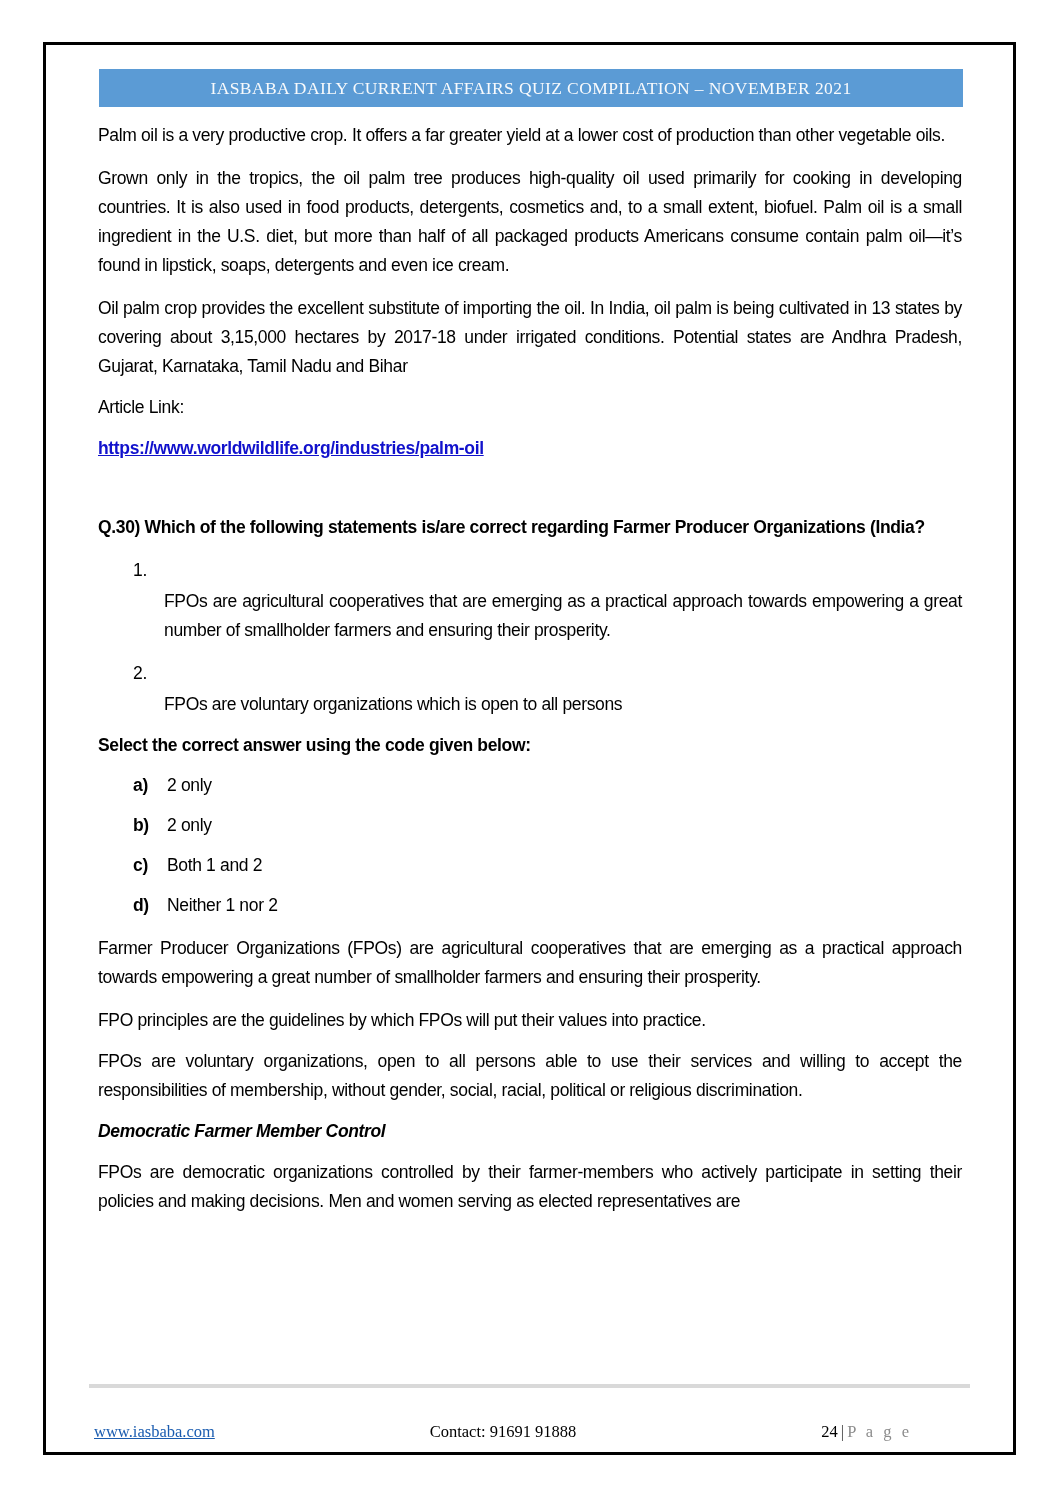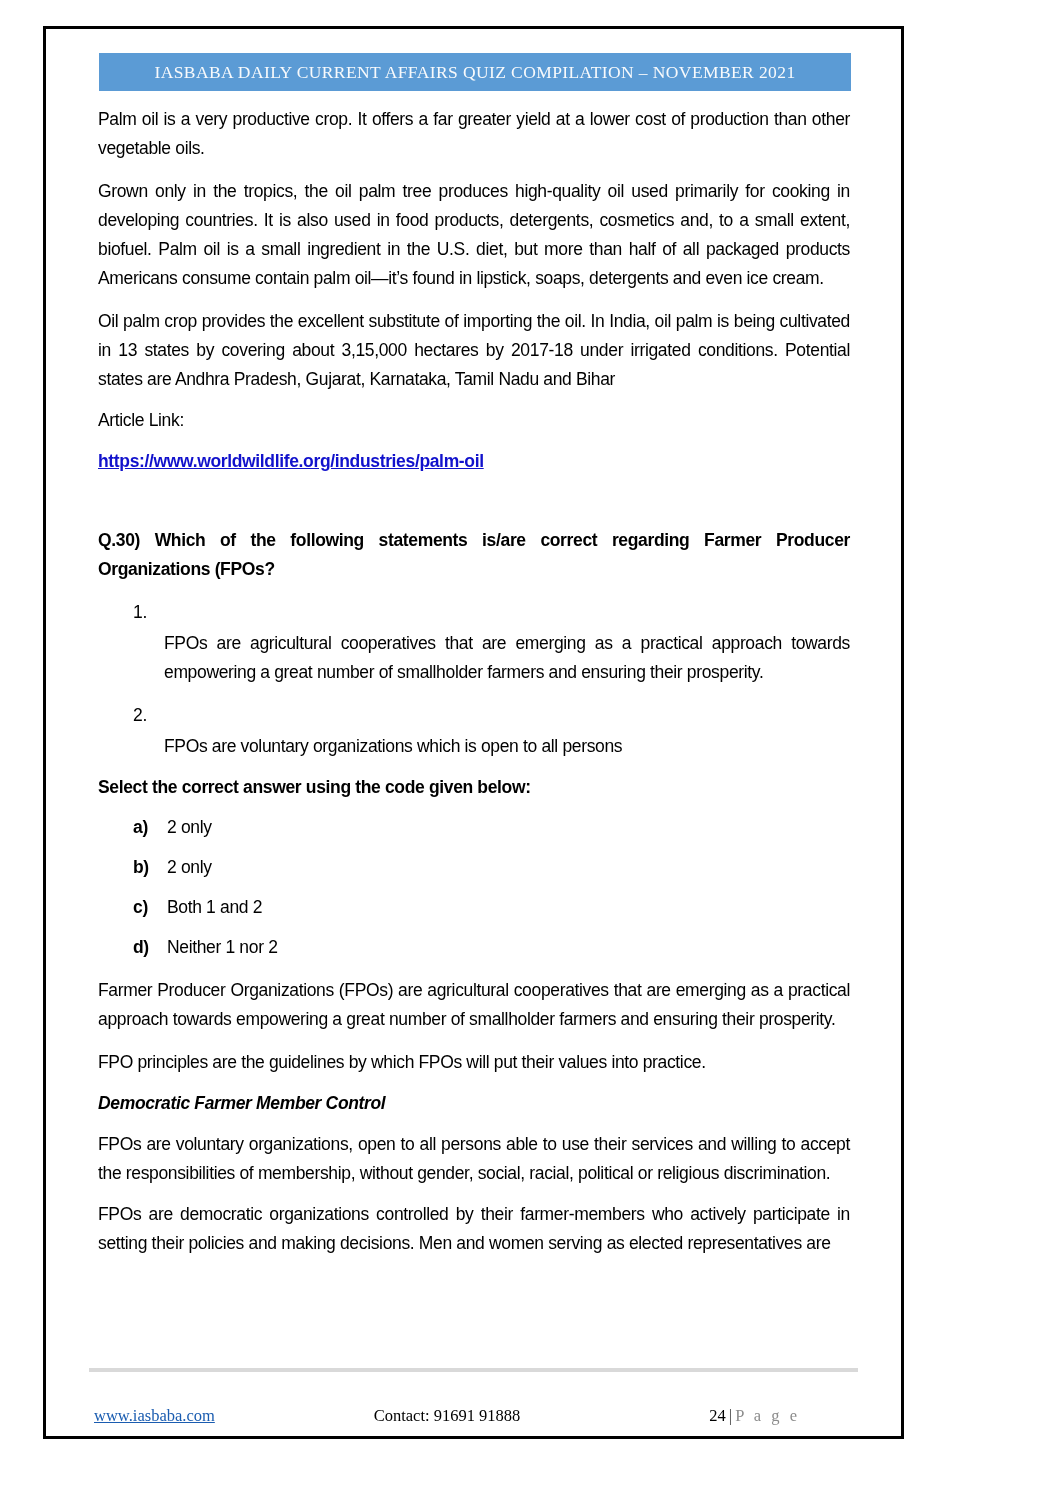--- a/index.html
+++ b/index.html
@@ -10,22 +10,22 @@
   body {
     width: 1058px;
     height: 1497px;
     position: relative;
     font-family: "Liberation Sans", sans-serif;
     color: #000;
   }
   .frame {
     position: absolute;
     left: 43px;
-    top: 26px;
-    width: 861px;
+    top: 42px;
+    width: 973px;
     height: 1413px;
     border: 3px solid #000000;
     box-sizing: border-box;
     background: #ffffff;
   }
   .banner {
     margin: 24px 50px 0 53px;
     height: 38px;
     background: #5b9bd5;
     color: #f8fafc;
@@ -140,21 +140,21 @@
     <p class="para">Grown only in the tropics, the oil palm tree produces high-quality oil used primarily for cooking in developing countries. It is also used in food products, detergents, cosmetics and, to a small extent, biofuel. Palm oil is a small ingredient in the U.S. diet, but more than half of all packaged products Americans consume contain palm oil—it’s found in lipstick, soaps, detergents and even ice cream.</p>
 
     <p class="para">Oil palm crop provides the excellent substitute of importing the oil. In India, oil palm is being cultivated in 13 states by covering about 3,15,000 hectares by 2017-18 under irrigated conditions. Potential states are Andhra Pradesh, Gujarat, Karnataka, Tamil Nadu and Bihar</p>
 
     <p class="para mt12 no-just">Article Link:</p>
 
     <p class="para mt12 no-just">
       <a href="#" class="link">https://www.worldwildlife.org/industries/palm-oil</a>
     </p>
 
-    <p class="para q-title">Q.30) Which of the following statements is/are correct regarding Farmer Producer Organizations (FPOs?</p>
+    <p class="para q-title">Q.30) Which of the following statements is/are correct regarding Farmer Producer Organizations (India?</p>
 
     <div class="stmt">
       <span class="stmt-num">1.</span>
       <span class="stmt-text">FPOs are agricultural cooperatives that are emerging as a practical approach towards empowering a great number of smallholder farmers and ensuring their prosperity.</span>
     </div>
 
     <div class="stmt">
       <span class="stmt-num">2.</span>
       <span class="stmt-text">FPOs are voluntary organizations which is open to all persons</span>
     </div>
@@ -180,23 +180,23 @@
       <span class="opt-letter">d)</span>
       <span class="opt-text">Neither 1 nor 2</span>
     </div>
 
 
     <p class="para">Farmer Producer Organizations (FPOs) are agricultural cooperatives that are emerging as a practical approach towards empowering a great number of smallholder farmers and ensuring their prosperity.</p>
 
     <p class="para">FPO principles are the guidelines by which FPOs will put their values into practice.</p>
 
 
+    <p class="para mt12">FPOs are voluntary organizations, open to all persons able to use their services and willing to accept the responsibilities of membership, without gender, social, racial, political or religious discrimination.</p>
+
     <p class="para subhead no-just">Democratic Farmer Member Control</p>
-
-    <p class="para mt12">FPOs are voluntary organizations, open to all persons able to use their services and willing to accept the responsibilities of membership, without gender, social, racial, political or religious discrimination.</p>
 
     <p class="para mt12">FPOs are democratic organizations controlled by their farmer-members who actively participate in setting their policies and making decisions. Men and women serving as elected representatives are</p>
 
   </div>
 
   <div class="footer">
     <div class="footer-left">
       <a href="#" class="site-link">www.iasbaba.com</a>
     </div>
     <div class="footer-center">Contact: 91691 91888</div>

